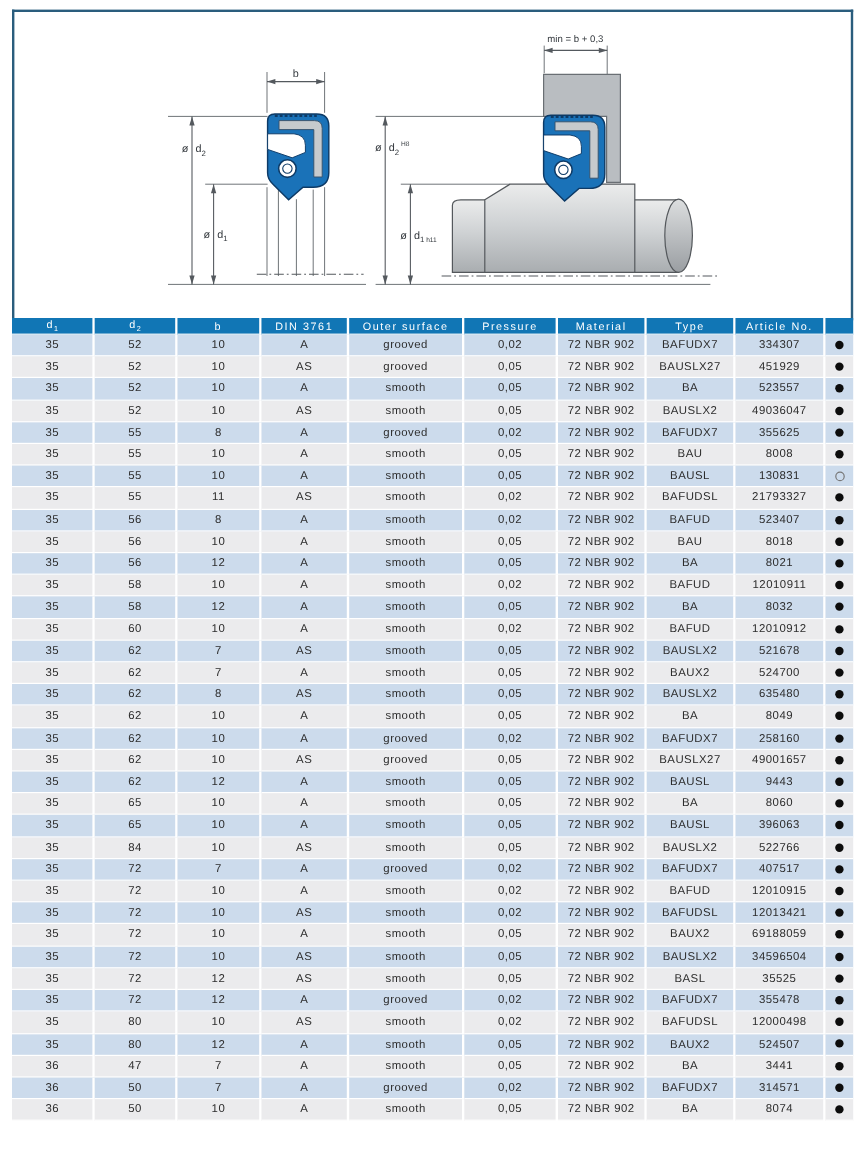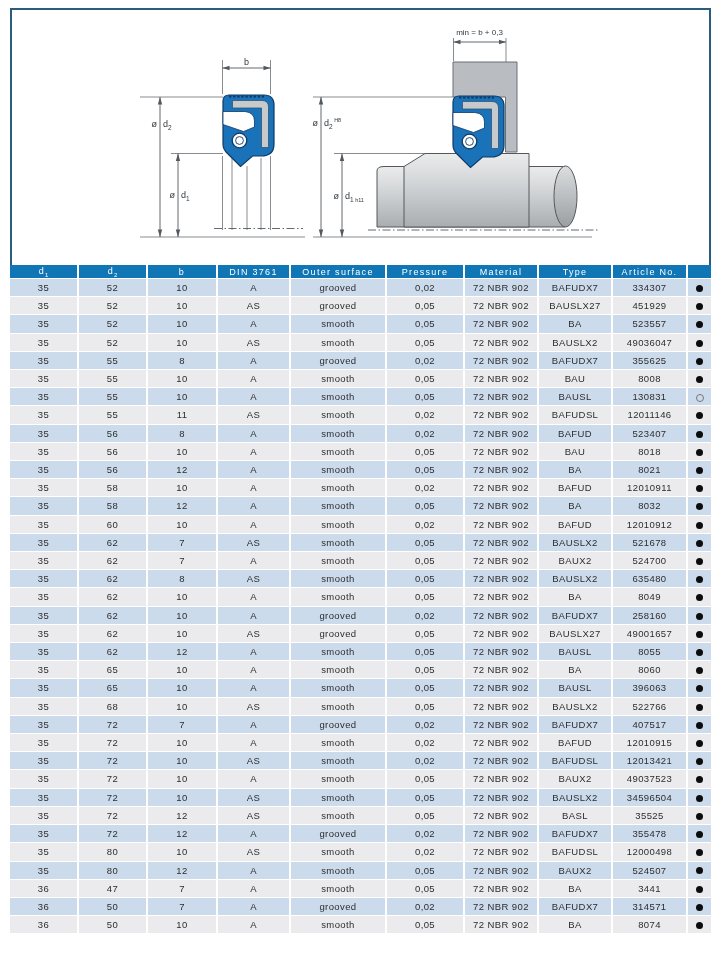--- a/index.html
+++ b/index.html
@@ -262,21 +262,21 @@
       </tr>
       <tr class="row-gray">
         <td>35</td>
         <td>55</td>
         <td>11</td>
         <td>AS</td>
         <td>smooth</td>
         <td>0,02</td>
         <td>72 NBR 902</td>
         <td>BAFUDSL</td>
-        <td>12011146</td>
+        <td>21793327</td>
         <td><span class="dot"></span></td>
       </tr>
       <tr class="row-blue">
         <td>35</td>
         <td>56</td>
         <td>8</td>
         <td>A</td>
         <td>smooth</td>
         <td>0,02</td>
         <td>72 NBR 902</td>
@@ -418,21 +418,21 @@
       </tr>
       <tr class="row-blue">
         <td>35</td>
         <td>62</td>
         <td>12</td>
         <td>A</td>
         <td>smooth</td>
         <td>0,05</td>
         <td>72 NBR 902</td>
         <td>BAUSL</td>
-        <td>8055</td>
+        <td>9443</td>
         <td><span class="dot"></span></td>
       </tr>
       <tr class="row-gray">
         <td>35</td>
         <td>65</td>
         <td>10</td>
         <td>A</td>
         <td>smooth</td>
         <td>0,05</td>
         <td>72 NBR 902</td>
@@ -447,21 +447,21 @@
         <td>A</td>
         <td>smooth</td>
         <td>0,05</td>
         <td>72 NBR 902</td>
         <td>BAUSL</td>
         <td>396063</td>
         <td><span class="dot"></span></td>
       </tr>
       <tr class="row-gray">
         <td>35</td>
-        <td>68</td>
+        <td>84</td>
         <td>10</td>
         <td>AS</td>
         <td>smooth</td>
         <td>0,05</td>
         <td>72 NBR 902</td>
         <td>BAUSLX2</td>
         <td>522766</td>
         <td><span class="dot"></span></td>
       </tr>
       <tr class="row-blue">
@@ -502,21 +502,21 @@
       </tr>
       <tr class="row-gray">
         <td>35</td>
         <td>72</td>
         <td>10</td>
         <td>A</td>
         <td>smooth</td>
         <td>0,05</td>
         <td>72 NBR 902</td>
         <td>BAUX2</td>
-        <td>49037523</td>
+        <td>69188059</td>
         <td><span class="dot"></span></td>
       </tr>
       <tr class="row-blue">
         <td>35</td>
         <td>72</td>
         <td>10</td>
         <td>AS</td>
         <td>smooth</td>
         <td>0,05</td>
         <td>72 NBR 902</td>

